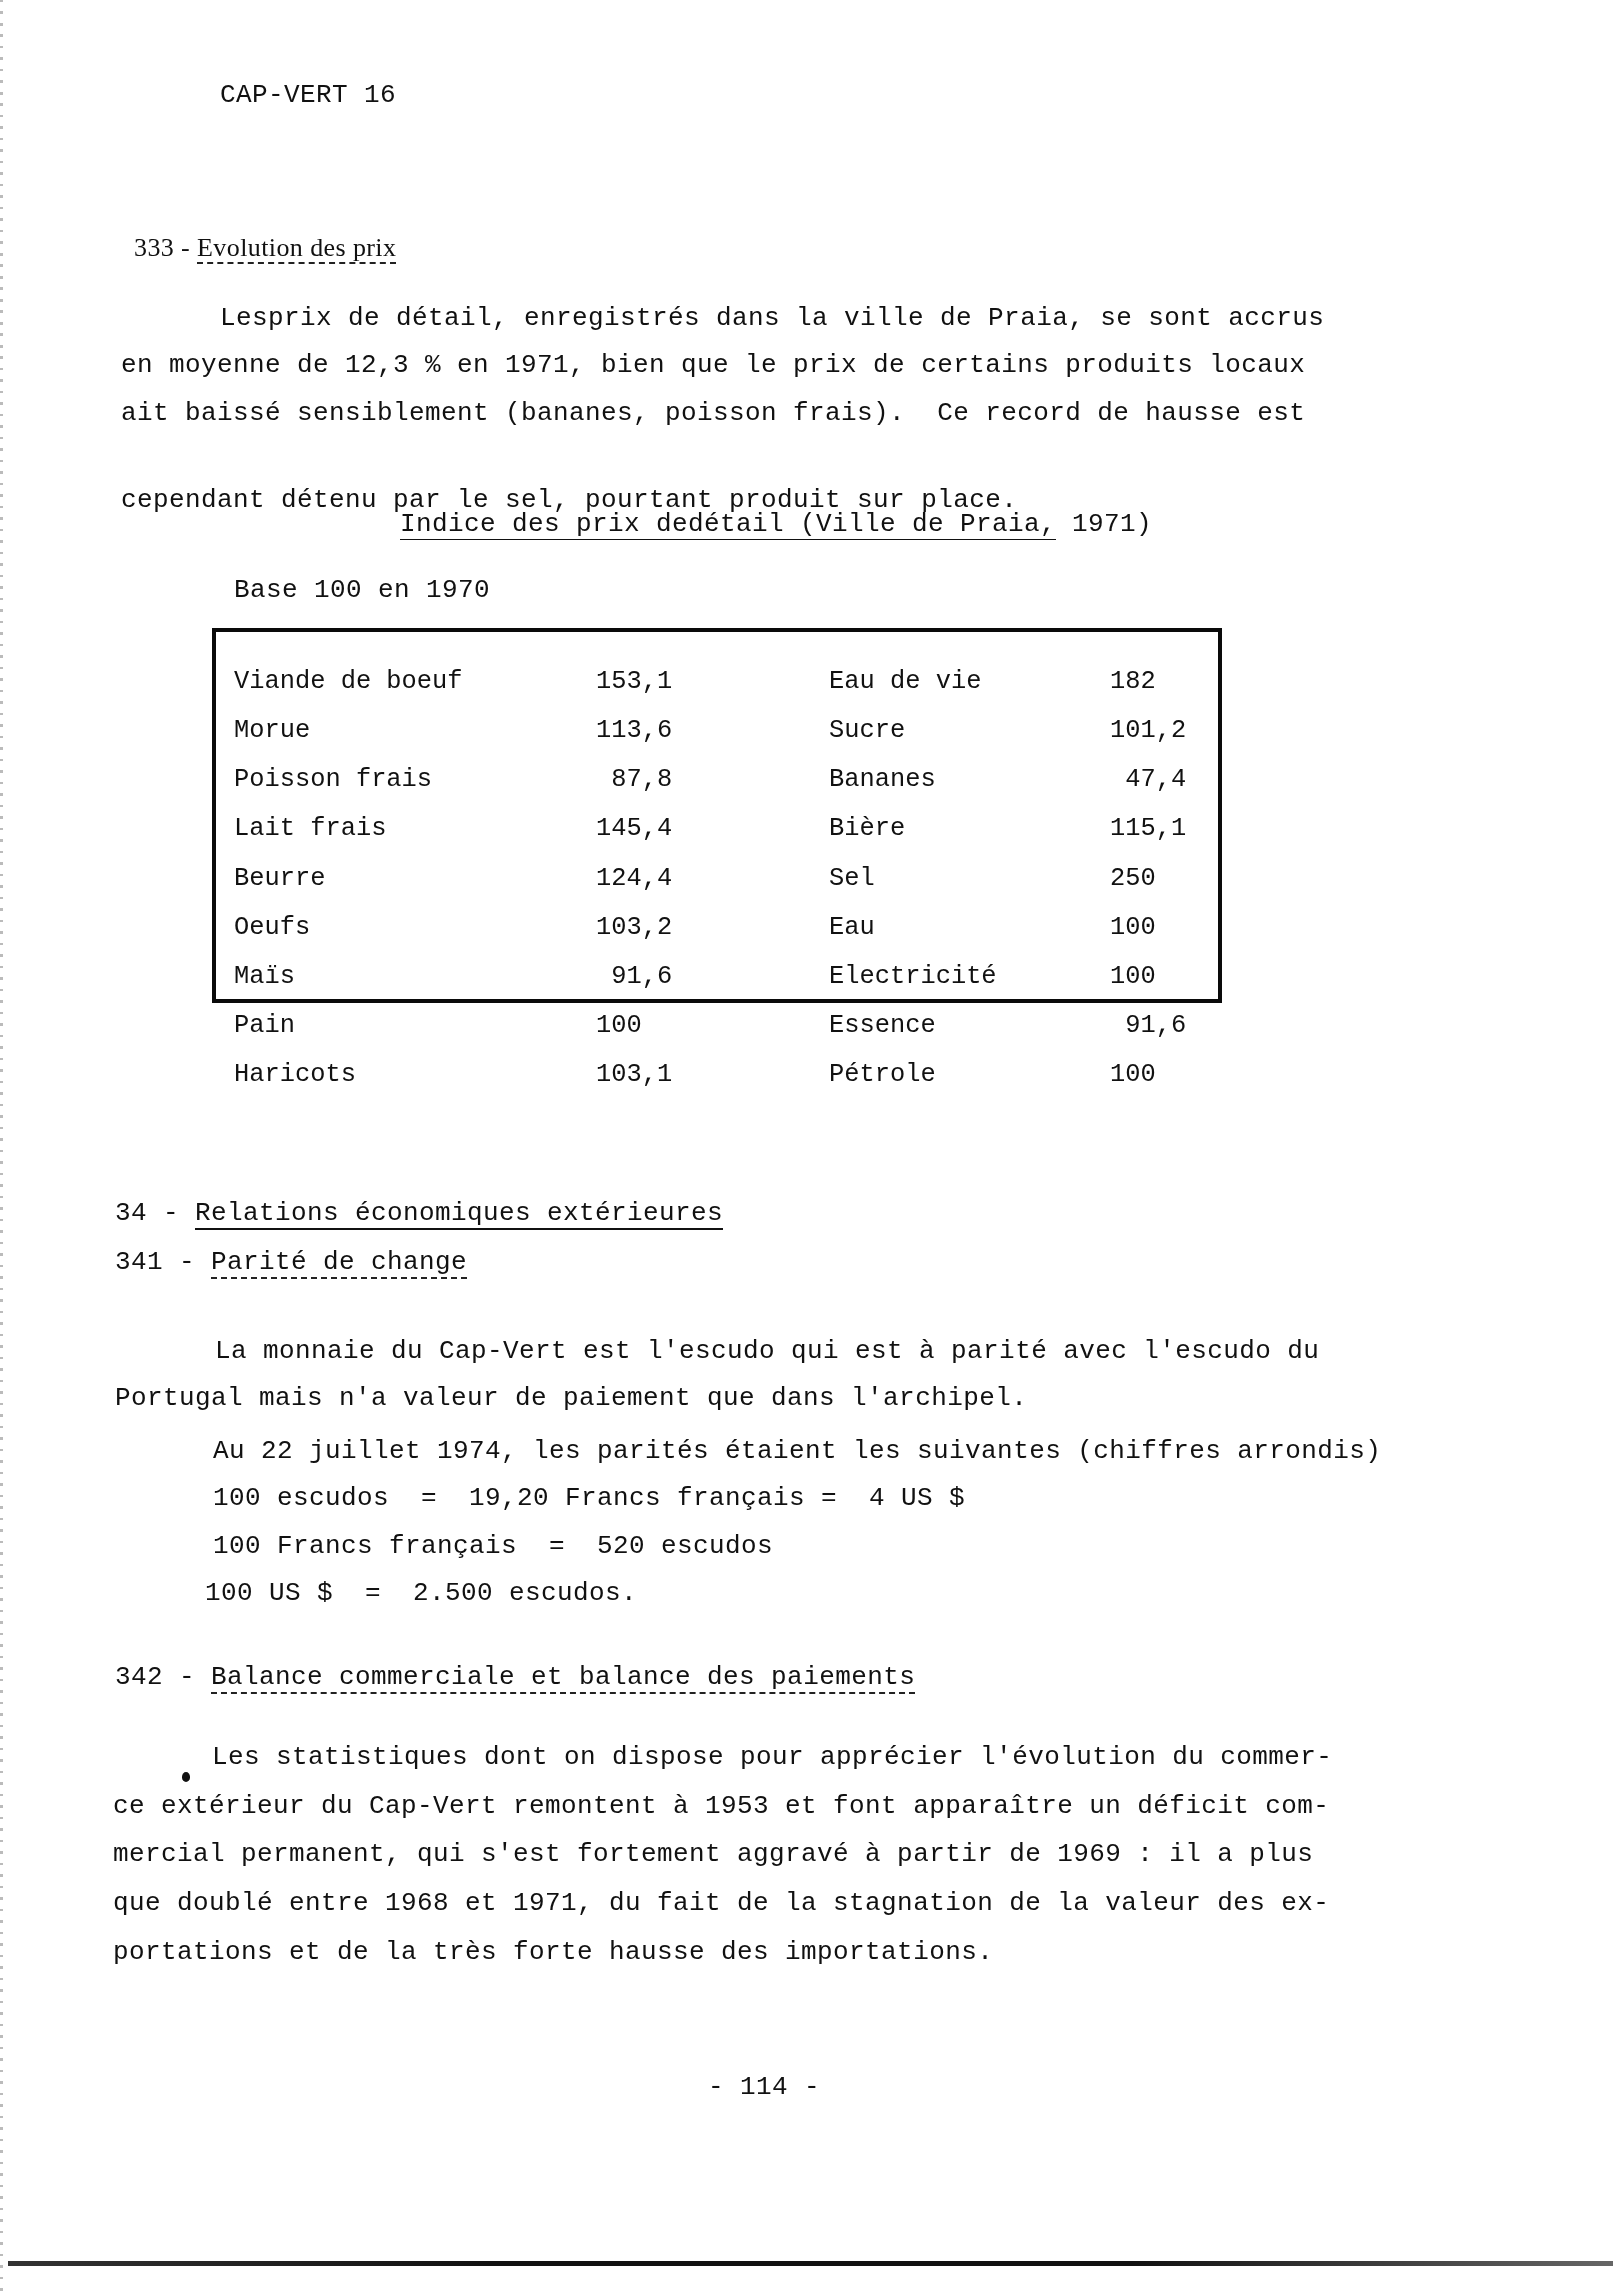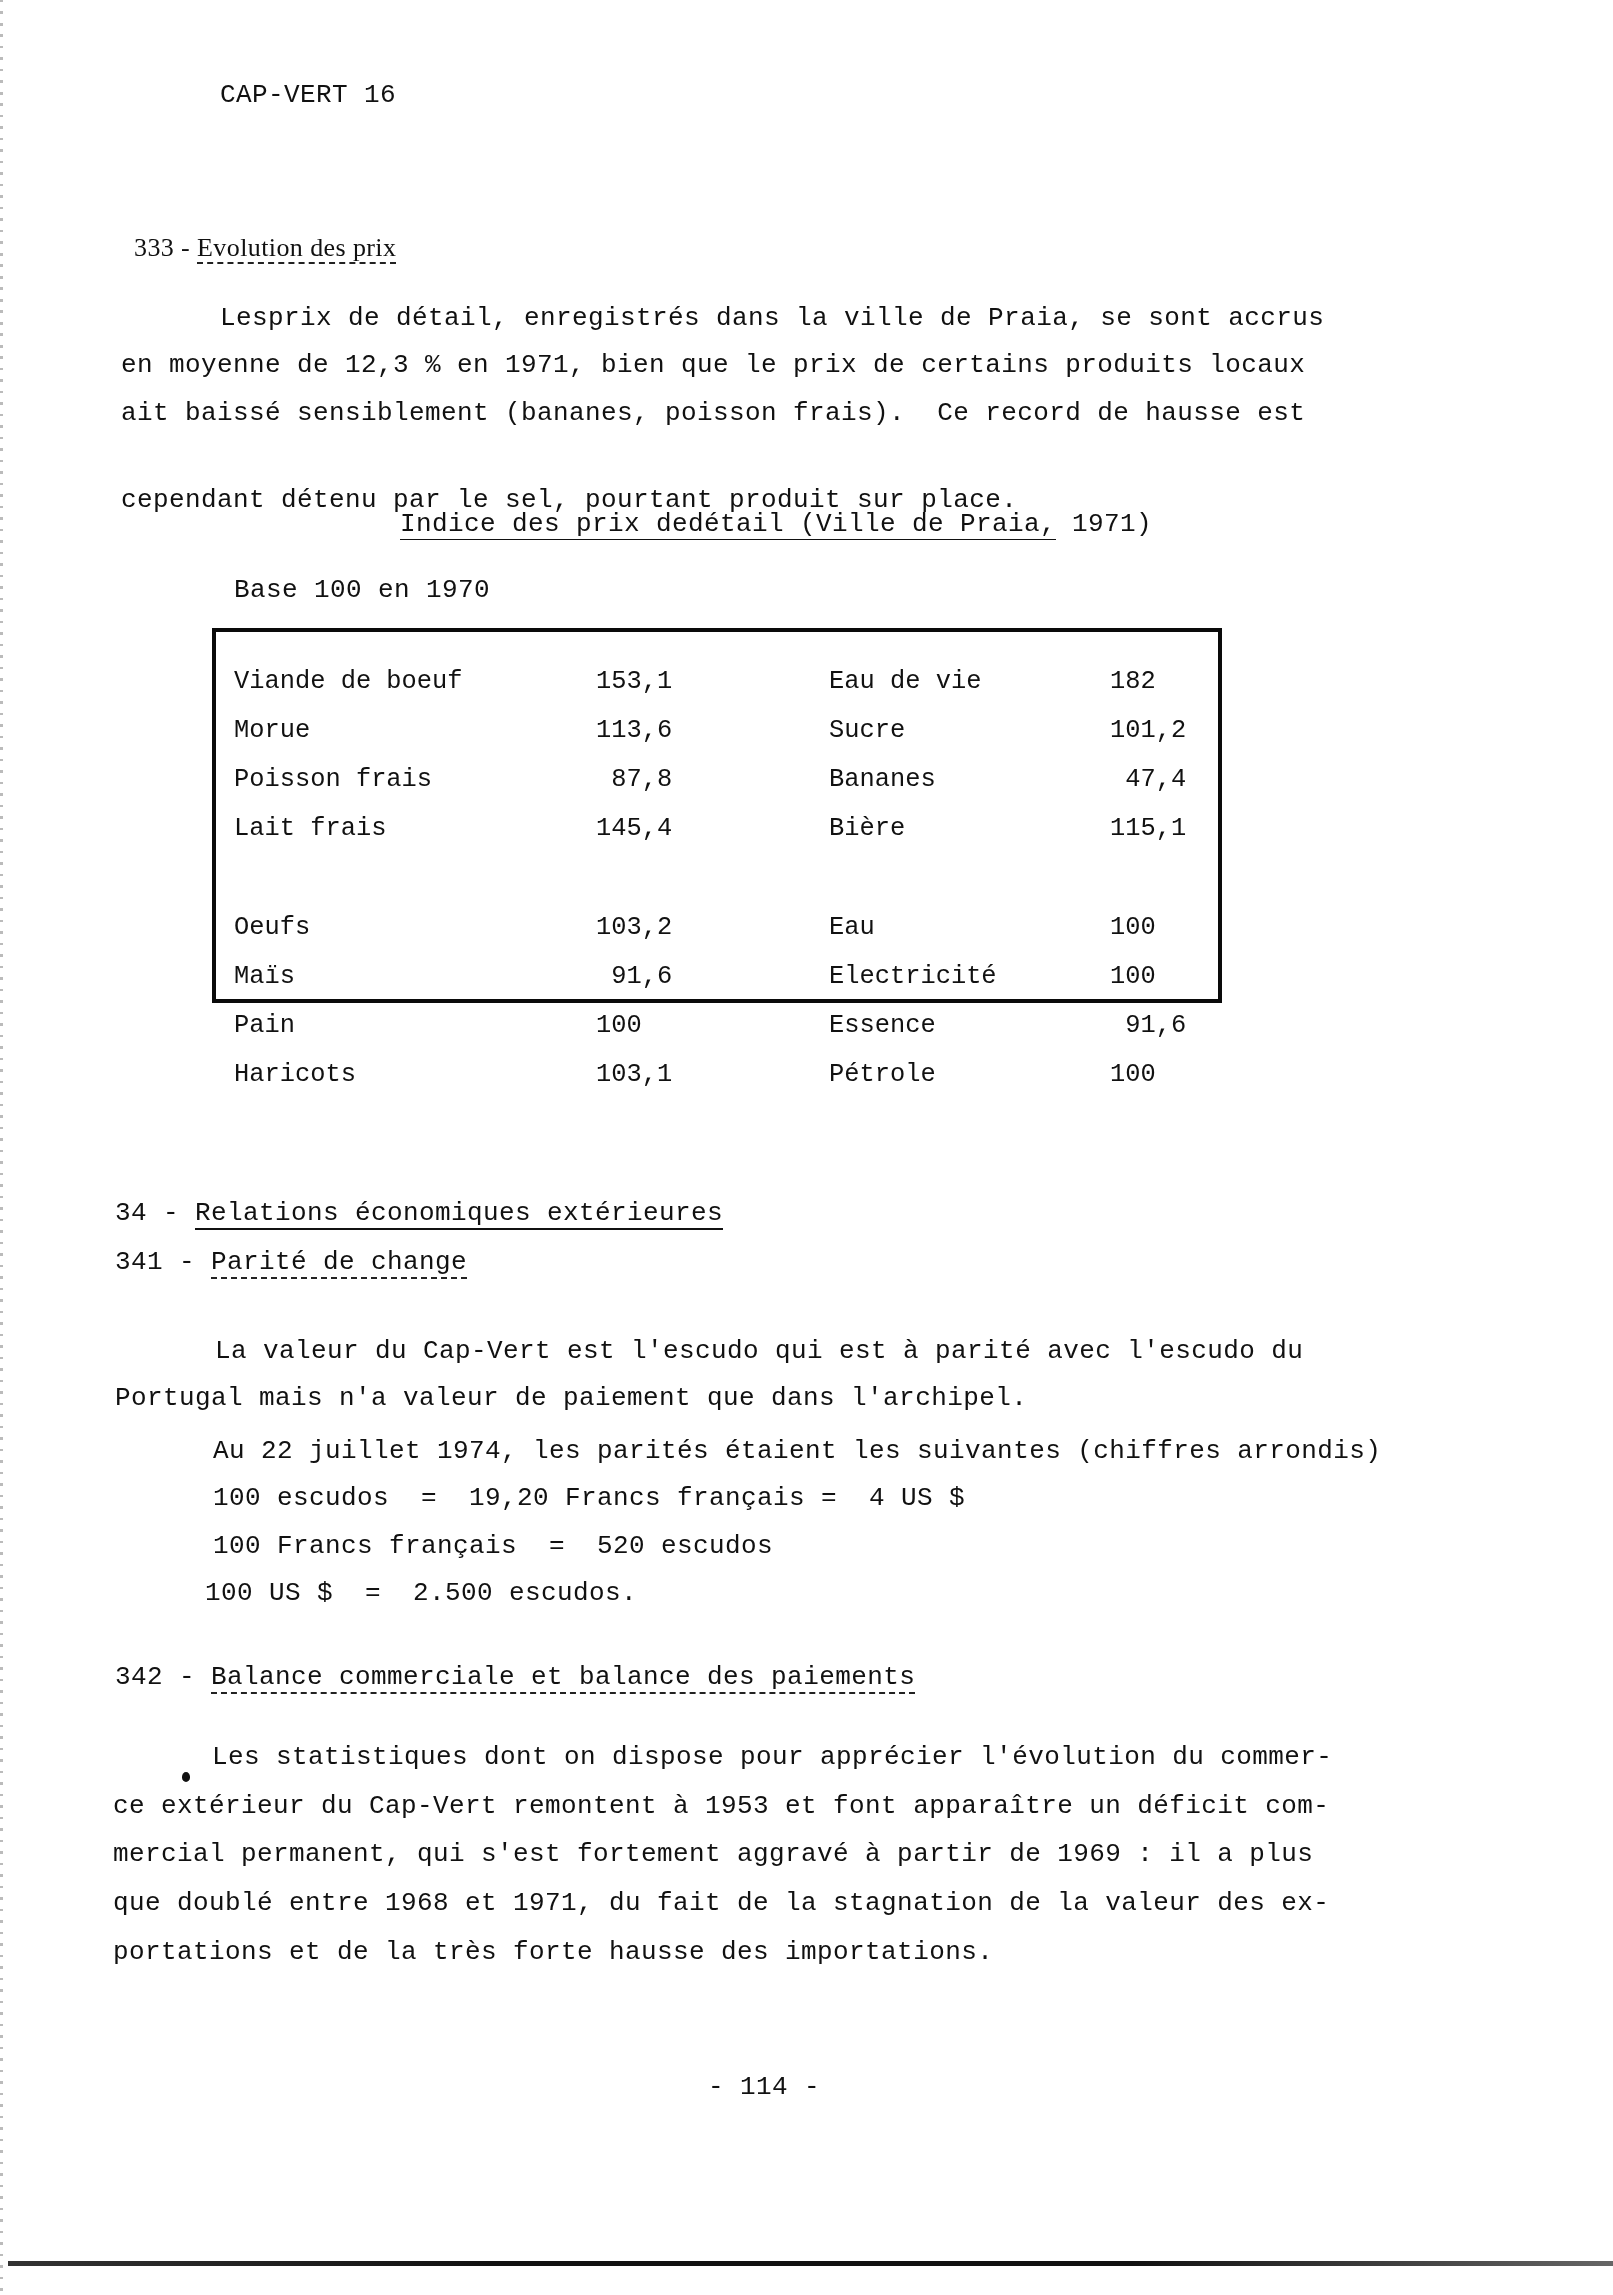--- a/index.html
+++ b/index.html
@@ -65,20 +65,26 @@
     <span class="cell" style="left:380px;"> 87,8</span>
     <span class="cell" style="left:613px;">Bananes</span>
     <span class="cell" style="left:894px;"> 47,4</span>
   </div>
   <div class="row" style="top:180px;">
     <span class="cell" style="left:18px;">Lait frais</span>
     <span class="cell" style="left:380px;">145,4</span>
     <span class="cell" style="left:613px;">Bière</span>
     <span class="cell" style="left:894px;">115,1</span>
   </div>
+  <div class="row" style="top:230px;">
+    <span class="cell" style="left:18px;">Beurre</span>
+    <span class="cell" style="left:380px;">124,4</span>
+    <span class="cell" style="left:613px;">Sel</span>
+    <span class="cell" style="left:894px;">250</span>
+  </div>
   <div class="row" style="top:279px;">
     <span class="cell" style="left:18px;">Oeufs</span>
     <span class="cell" style="left:380px;">103,2</span>
     <span class="cell" style="left:613px;">Eau</span>
     <span class="cell" style="left:894px;">100</span>
   </div>
   <div class="row" style="top:328px;">
     <span class="cell" style="left:18px;">Maïs</span>
     <span class="cell" style="left:380px;"> 91,6</span>
     <span class="cell" style="left:613px;">Electricité</span>
@@ -96,21 +102,21 @@
     <span class="cell" style="left:613px;">Pétrole</span>
     <span class="cell" style="left:894px;">100</span>
   </div>
 </div>
 
 <div class="t" style="left:115px; top:1197px;"><span>34 -</span> <span class="ul-solid">Relations économiques extérieures</span></div>
 
 <div class="t" style="left:115px; top:1246px;"><span>341 -</span> <span class="ul-dash">Parité de change</span></div>
 
 <div>
-  <div class="t" style="left:215px; top:1335px;">La valeur du Cap-Vert est l'escudo qui est à parité avec l'escudo du</div>
+  <div class="t" style="left:215px; top:1335px;">La monnaie du Cap-Vert est l'escudo qui est à parité avec l'escudo du</div>
   <div class="t" style="left:115px; top:1382px;">Portugal mais n'a valeur de paiement que dans l'archipel.</div>
 </div>
 <div class="t" style="left:213px; top:1435px;">Au 22 juillet 1974, les parités étaient les suivantes (chiffres arrondis)</div>
 <div>
   <div class="t" style="left:213px; top:1482px;">100 escudos  =  19,20 Francs français =  4 US $</div>
   <div class="t" style="left:213px; top:1530px;">100 Francs français  =  520 escudos</div>
   <div class="t" style="left:205px; top:1577px;">100 US $  =  2.500 escudos.</div>
 </div>
 
 <div class="t" style="left:115px; top:1661px;"><span>342 -</span> <span class="ul-dash">Balance commerciale et balance des paiements</span></div>

